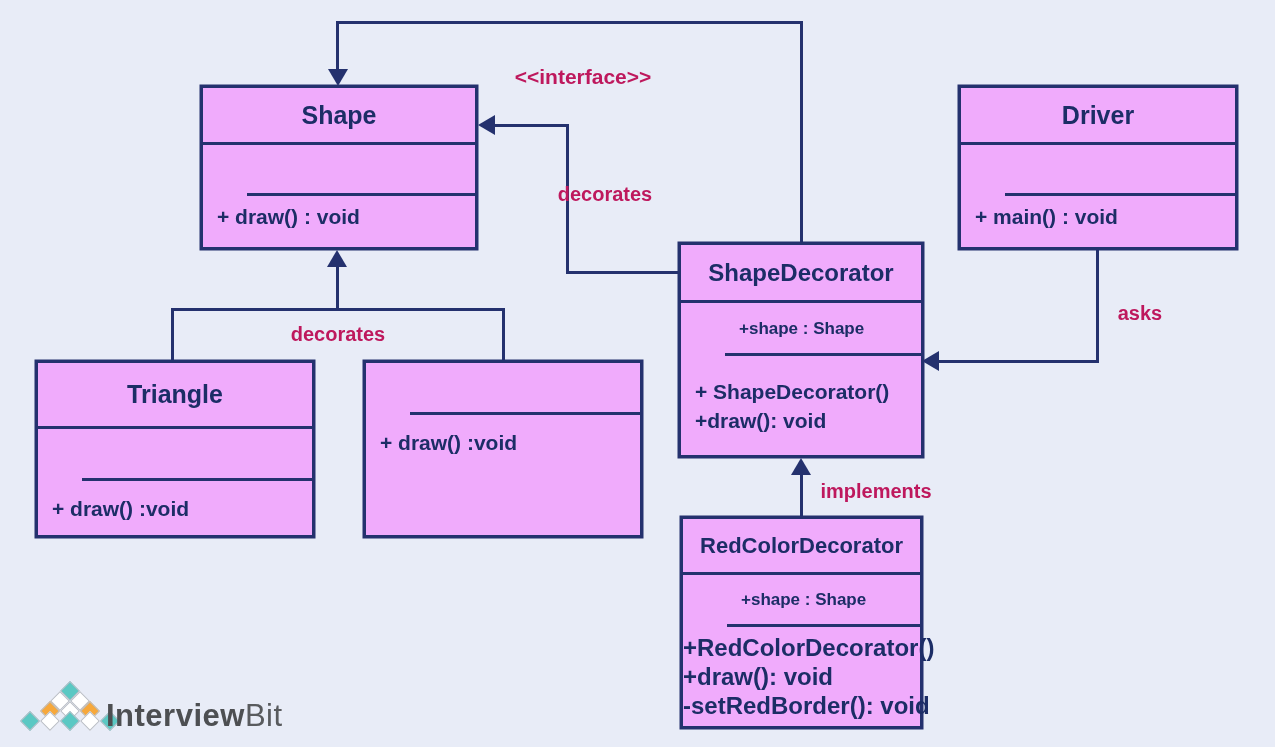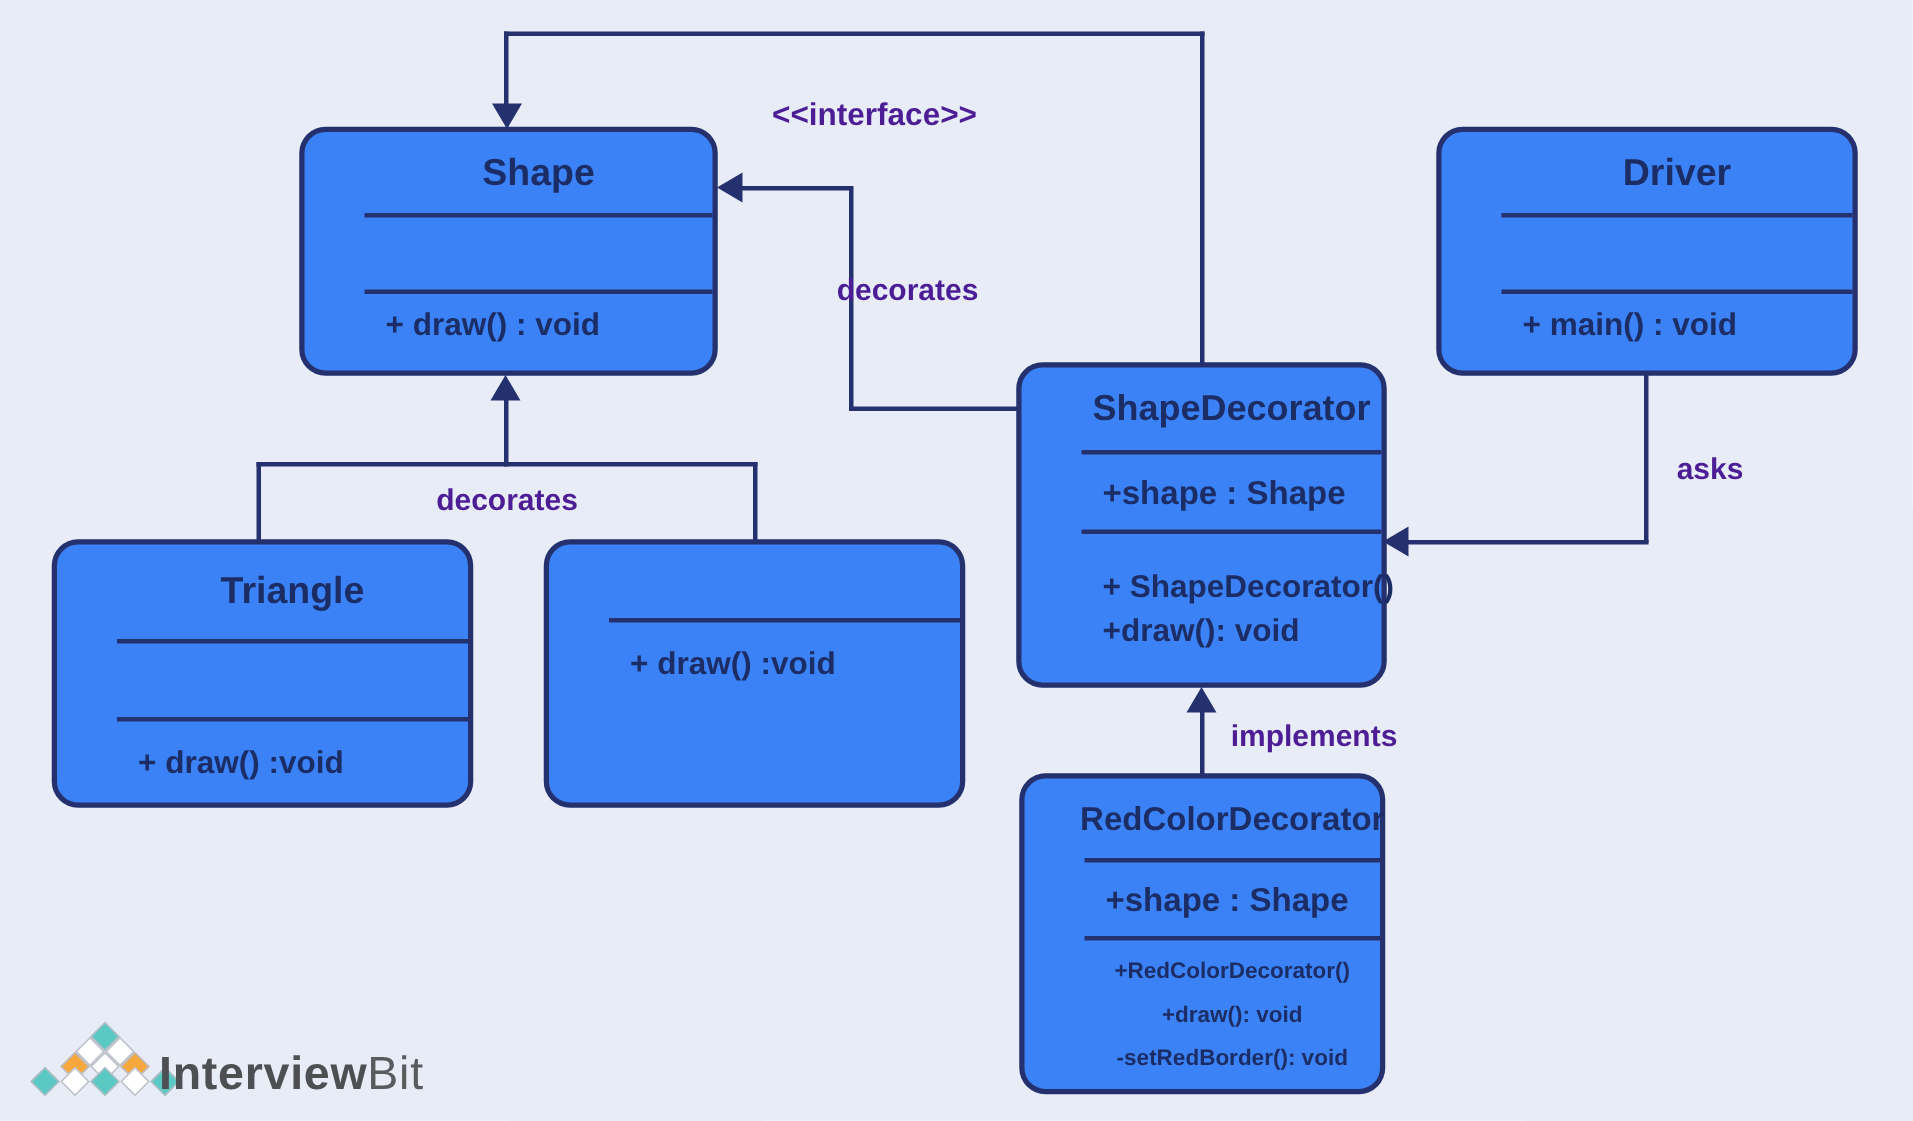--- a/index.html
+++ b/index.html
@@ -4,42 +4,41 @@
 <style>
   html,body{margin:0;padding:0;}
   #canvas{
     position:relative;width:1275px;height:747px;overflow:hidden;
     background:#e8ecf7;
     font-family:"Liberation Sans","DejaVu Sans",sans-serif;
     color:#1c2d66;
   }
   .uml-box{
     position:absolute;box-sizing:border-box;
-    background:#3b82f6;border:3px solid #24316e;border-radius:17px;
+    background:#f0abfc;border:3px solid #24316e;border-radius:0;
     box-shadow:0 0 0 0.5px #24316e;
-    padding-left:40px;
   }
   .uml-title{
     box-sizing:border-box;display:flex;align-items:center;justify-content:center;
     font-weight:700;font-size:25px;border-bottom:3px solid #24316e;color:#1c2d66;
   }
   .uml-attrs{
     box-sizing:border-box;display:flex;align-items:center;
-    padding-left:14px;font-weight:700;font-size:22px;
-    border-bottom:3px solid #24316e;color:#1c2d66;
+    padding-left:14px;font-weight:700;font-size:17px;
+    border-bottom:3px solid #24316e;color:#1c2d66;margin-left:44px;
   }
   .uml-methods{
     box-sizing:border-box;display:flex;flex-direction:column;justify-content:center;
     padding-left:14px;font-weight:700;font-size:21px;color:#1c2d66;
   }
-  .uml-methods.centered{padding-left:0;text-align:center;font-size:15px;}
+  .uml-methods.centered{padding-left:0;font-size:24px;}
   .member{line-height:29px;white-space:nowrap;}
   .rel-line{position:absolute;background:#24316e;}
   .rel-label{
-    position:absolute;font-weight:700;font-size:20px;color:#4c1d95;
+    position:absolute;font-weight:700;font-size:20px;color:#be185d;
     text-align:center;white-space:nowrap;
   }
   .arrow{position:absolute;width:0;height:0;}
   .arrow-down{border-left:10px solid transparent;border-right:10px solid transparent;border-top:17px solid #24316e;}
   .arrow-up{border-left:10px solid transparent;border-right:10px solid transparent;border-bottom:17px solid #24316e;}
   .arrow-left{border-top:10px solid transparent;border-bottom:10px solid transparent;border-right:17px solid #24316e;}
   
   .logo-mark{position:absolute;left:24px;top:680px;width:110px;height:56px;}
   .tile{
     position:absolute;width:14px;height:14px;transform:rotate(45deg);

